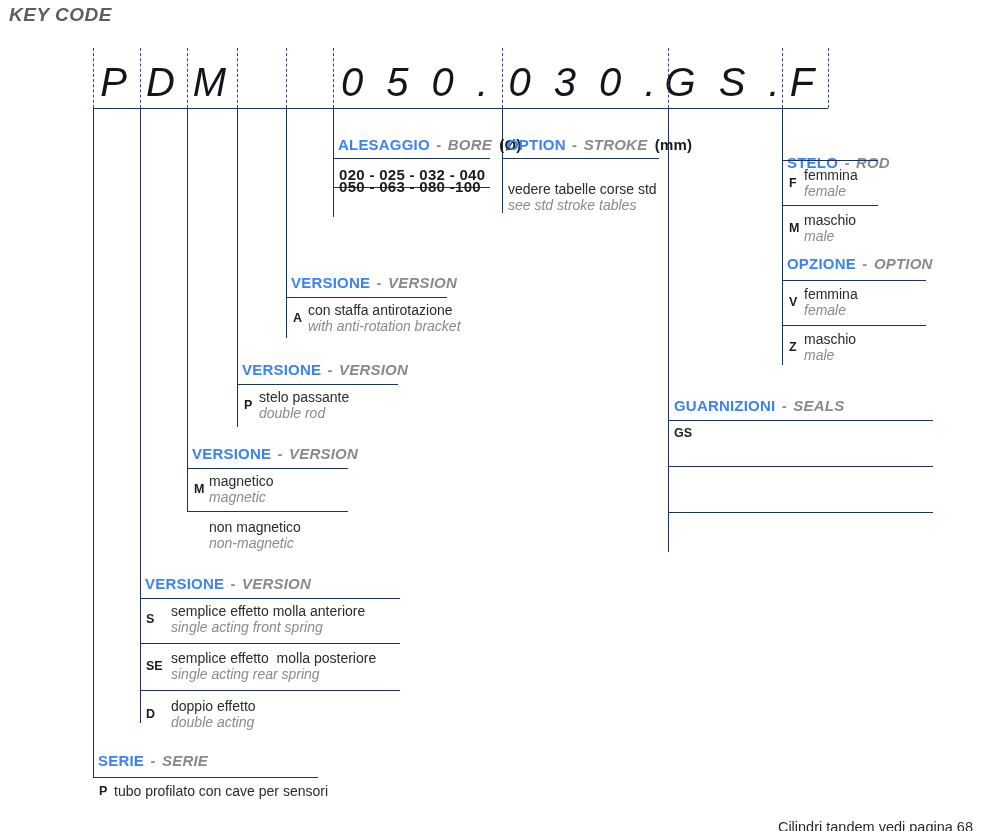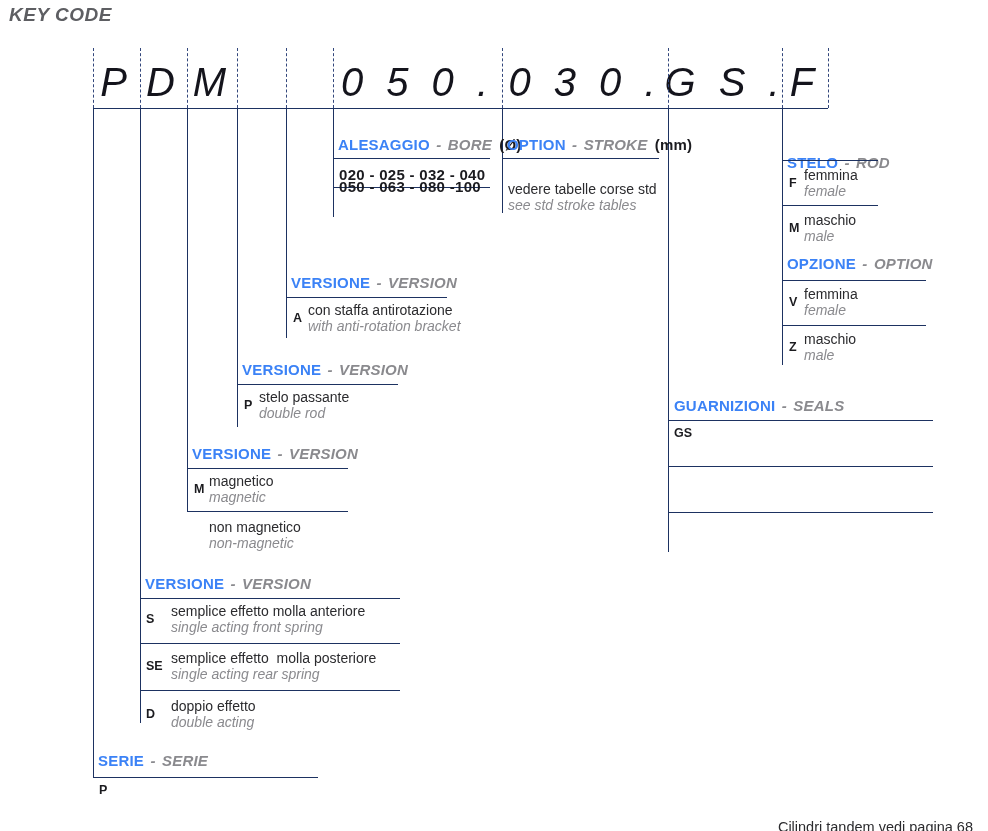--- a/index.html
+++ b/index.html
@@ -247,20 +247,21 @@
 
   <div class="bh" style="left:98px;top:752px;">
     <span class="bh-it">SERIE</span>
     <span class="bh-sep">-</span>
     <span class="bh-en">SERIE</span>
   </div>
   <div class="hline" style="left:93px;top:777px;width:225px;"></div>
   <div class="row" style="left:99px;top:783px;">
     <span class="r-code w15">P</span>
     <span class="r-lines">
+      <span class="r-it">tubo profilato con cave per sensori</span>
     </span>
   </div>
 
   <div class="footnote" style="right:15px;top:771px;margin-top:48px;">
     <div class="fn-it">Cilindri tandem vedi pagina 68</div>
     <div class="fn-en">Tandem cylinders see pages 68</div>
   </div>
 
 </div>
 

